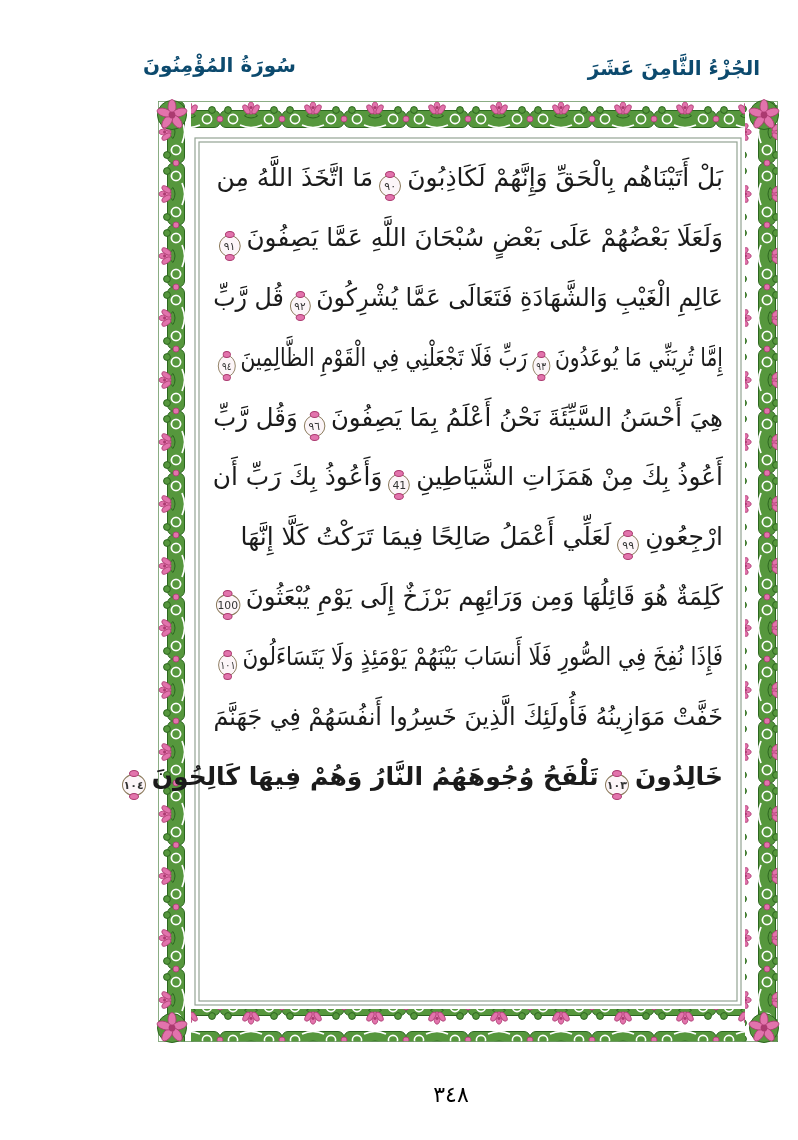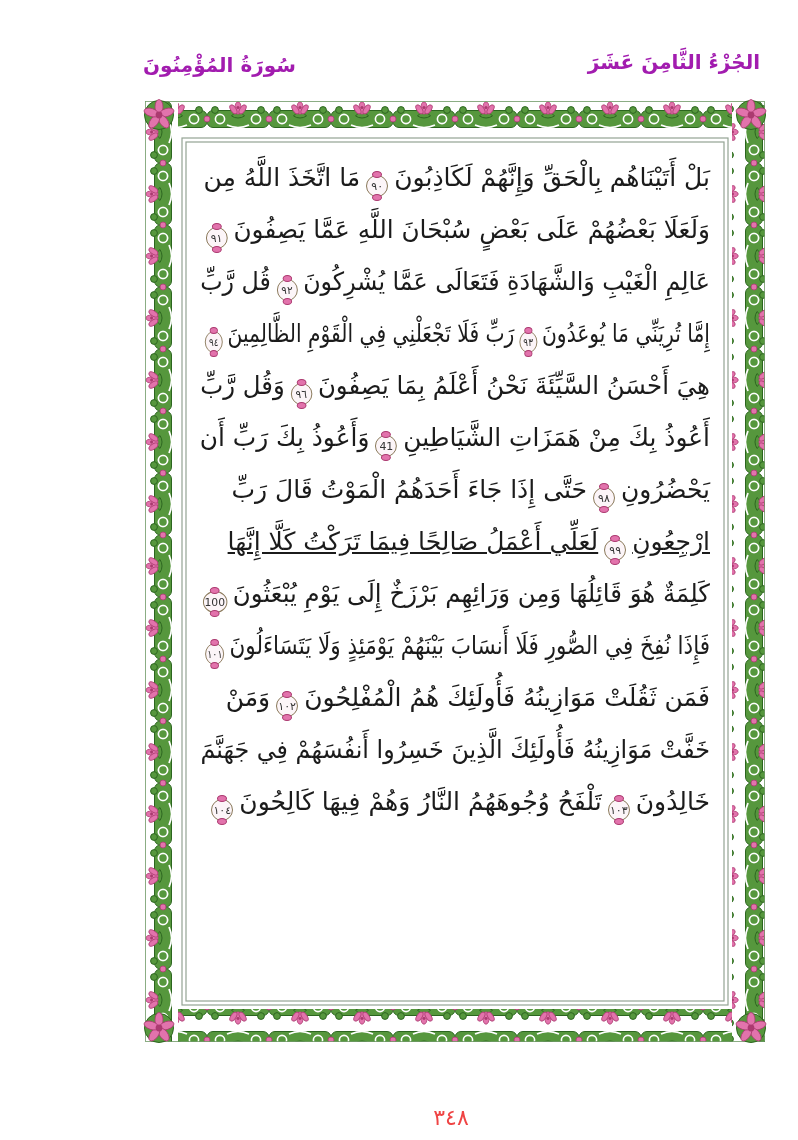--- a/index.html
+++ b/index.html
@@ -5,26 +5,26 @@
   :root{
     --vine:#56973d; --vine-dark:#2c661f; --pink:#e273ac; --pink-dark:#ab3a70;
     --rule:#93a393; --ink:#1b1b1b;
   }
   html,body{margin:0;padding:0;}
   body{
     width:798px;height:1140px;position:relative;background:#ffffff;
     font-family:"DejaVu Sans", sans-serif;color:var(--ink);overflow:hidden;
   }
   .hdr{
-    position:absolute;font-size:20px;font-weight:bold;color:#a21caf;
+    position:absolute;font-size:20px;font-weight:bold;color:#0c4a6e;
     direction:rtl;white-space:nowrap;
   }
-  .hdr-juz{top:50px;right:38px;}
+  .hdr-juz{top:56px;right:38px;}
   .hdr-surah{top:53px;left:143px;}
-  .frame{position:absolute;left:145px;top:101px;width:620px;height:753px;}
+  .frame{position:absolute;left:158px;top:101px;width:620px;height:753px;}
   .border-svg{position:absolute;left:0;top:0;overflow:visible;}
   .vine{fill:var(--vine);stroke:var(--vine-dark);stroke-width:1;}
   .curl{fill:none;stroke:#ffffff;stroke-width:1.6;}
   .petal{fill:var(--pink);stroke:var(--pink-dark);stroke-width:0.8;}
   .petal-core{fill:var(--pink-dark);}
   .rule{fill:none;stroke:var(--rule);stroke-width:1.2;}
   .outer-rule{fill:none;stroke:#6f9a66;stroke-width:0.8;}
   .text-area{
     position:absolute;left:47px;right:47px;top:45px;bottom:45px;
     display:flex;flex-direction:column;justify-content:space-between;
@@ -42,22 +42,22 @@
     color:#333;padding:0 1px;box-sizing:border-box;
   }
   .medallion::before,.medallion::after{
     content:"";position:absolute;left:50%;transform:translateX(-50%);
     width:8px;height:5px;border-radius:50%;background:var(--pink);
     border:0.5px solid var(--pink-dark);
   }
   .medallion::before{top:-5px;}
   .medallion::after{bottom:-5px;}
   .page-number{
-    position:absolute;top:1105px;left:141px;width:620px;text-align:center;
-    font-size:22px;color:#ef4444;direction:rtl;
+    position:absolute;top:1082px;left:141px;width:620px;text-align:center;
+    font-size:22px;color:#000000;direction:rtl;
   }
 </style>
 </head>
 <body>
 
 <div class="hdr hdr-juz">الجُزْءُ الثَّامِنَ عَشَرَ</div>
 <div class="hdr hdr-surah">سُورَةُ المُؤْمِنُونَ</div>
 
 <div class="frame">
   <svg class="border-svg" width="620" height="941" viewBox="0 0 620 941" aria-hidden="true">
@@ -118,23 +118,21 @@
     <use href="#cornerflower" transform="translate(606,927)"></use>
   </svg>
 
   <div class="text-area">
       <div class="qline" style="word-spacing: 0px;"><span class="qtext">بَلْ أَتَيْنَاهُم بِالْحَقِّ وَإِنَّهُمْ لَكَاذِبُونَ</span><span class="medallion">٩٠</span><span class="qtext">مَا اتَّخَذَ اللَّهُ مِن</span></div>
       <div class="qline" style="transform-origin: right center; transform: scaleX(0.990291);"><span class="qtext">وَلَعَلَا بَعْضُهُمْ عَلَى بَعْضٍ سُبْحَانَ اللَّهِ عَمَّا يَصِفُونَ</span><span class="medallion">٩١</span></div>
       <div class="qline" style="transform-origin: right center; transform: scaleX(0.949721);"><span class="qtext">عَالِمِ الْغَيْبِ وَالشَّهَادَةِ فَتَعَالَى عَمَّا يُشْرِكُونَ</span><span class="medallion">٩٢</span><span class="qtext">قُل رَّبِّ</span></div>
       <div class="qline" style="transform-origin: right center; transform: scaleX(0.810811);"><span class="qtext">إِمَّا تُرِيَنِّي مَا يُوعَدُونَ</span><span class="medallion">٩٣</span><span class="qtext">رَبِّ فَلَا تَجْعَلْنِي فِي الْقَوْمِ الظَّالِمِينَ</span><span class="medallion">٩٤</span></div>
       <div class="qline" style="transform-origin: right center; transform: scaleX(0.977011);"><span class="qtext">هِيَ أَحْسَنُ السَّيِّئَةَ نَحْنُ أَعْلَمُ بِمَا يَصِفُونَ</span><span class="medallion">٩٦</span><span class="qtext">وَقُل رَّبِّ</span></div>
       <div class="qline" style="transform-origin: right center; transform: scaleX(0.994152);"><span class="qtext">أَعُوذُ بِكَ مِنْ هَمَزَاتِ الشَّيَاطِينِ</span><span class="medallion">41</span><span class="qtext">وَأَعُوذُ بِكَ رَبِّ أَن</span></div>
-      <div class="qline" style="word-spacing: 0px;"><span class="qtext">يَحْضُرُونِ</span><span class="medallion">٩٨</span><span class="qtext">حَتَّى إِذَا جَاءَ أَحَدَهُمُ الْمَوْتُ قَالَ رَبِّ</span></div>
-      <div class="qline" style="word-spacing: 0px; text-decoration: underline;"><span class="qtext">ارْجِعُونِ</span><span class="medallion">٩٩</span><span class="qtext">لَعَلِّي أَعْمَلُ صَالِحًا فِيمَا تَرَكْتُ كَلَّا إِنَّهَا</span></div>
+      <div class="qline" style="word-spacing: 0px;"><span class="qtext">ارْجِعُونِ</span><span class="medallion">٩٩</span><span class="qtext">لَعَلِّي أَعْمَلُ صَالِحًا فِيمَا تَرَكْتُ كَلَّا إِنَّهَا</span></div>
       <div class="qline" style="transform-origin: right center; transform: scaleX(0.978887);"><span class="qtext">كَلِمَةٌ هُوَ قَائِلُهَا وَمِن وَرَائِهِم بَرْزَخٌ إِلَى يَوْمِ يُبْعَثُونَ</span><span class="medallion">100</span></div>
       <div class="qline" style="transform-origin: right center; transform: scaleX(0.860034);"><span class="qtext">فَإِذَا نُفِخَ فِي الصُّورِ فَلَا أَنسَابَ بَيْنَهُمْ يَوْمَئِذٍ وَلَا يَتَسَاءَلُونَ</span><span class="medallion">١٠١</span></div>
-      <div class="qline" style="word-spacing: 0px;"><span class="qtext">فَمَن ثَقُلَتْ مَوَازِينُهُ فَأُولَئِكَ هُمُ الْمُفْلِحُونَ</span><span class="medallion">١٠٢</span><span class="qtext">وَمَنْ</span></div>
       <div class="qline" style="transform-origin: right center; transform: scaleX(0.953271);"><span class="qtext">خَفَّتْ مَوَازِينُهُ فَأُولَئِكَ الَّذِينَ خَسِرُوا أَنفُسَهُمْ فِي جَهَنَّمَ</span></div>
-      <div class="qline" style="word-spacing: 0px;"><span class="qtext">خَالِدُونَ</span><span class="medallion">١٠٣</span><span class="qtext">تَلْفَحُ وُجُوهَهُمُ النَّارُ وَهُمْ فِيهَا كَالِحُونَ</span><span class="medallion">١٠٤</span></div>
+      <div class="qline" style="word-spacing: 0px; font-weight: bold;"><span class="qtext">خَالِدُونَ</span><span class="medallion">١٠٣</span><span class="qtext">تَلْفَحُ وُجُوهَهُمُ النَّارُ وَهُمْ فِيهَا كَالِحُونَ</span><span class="medallion">١٠٤</span></div>
     </div>
 </div>
 
 <div class="page-number">٣٤٨</div>
 
 </body></html>

